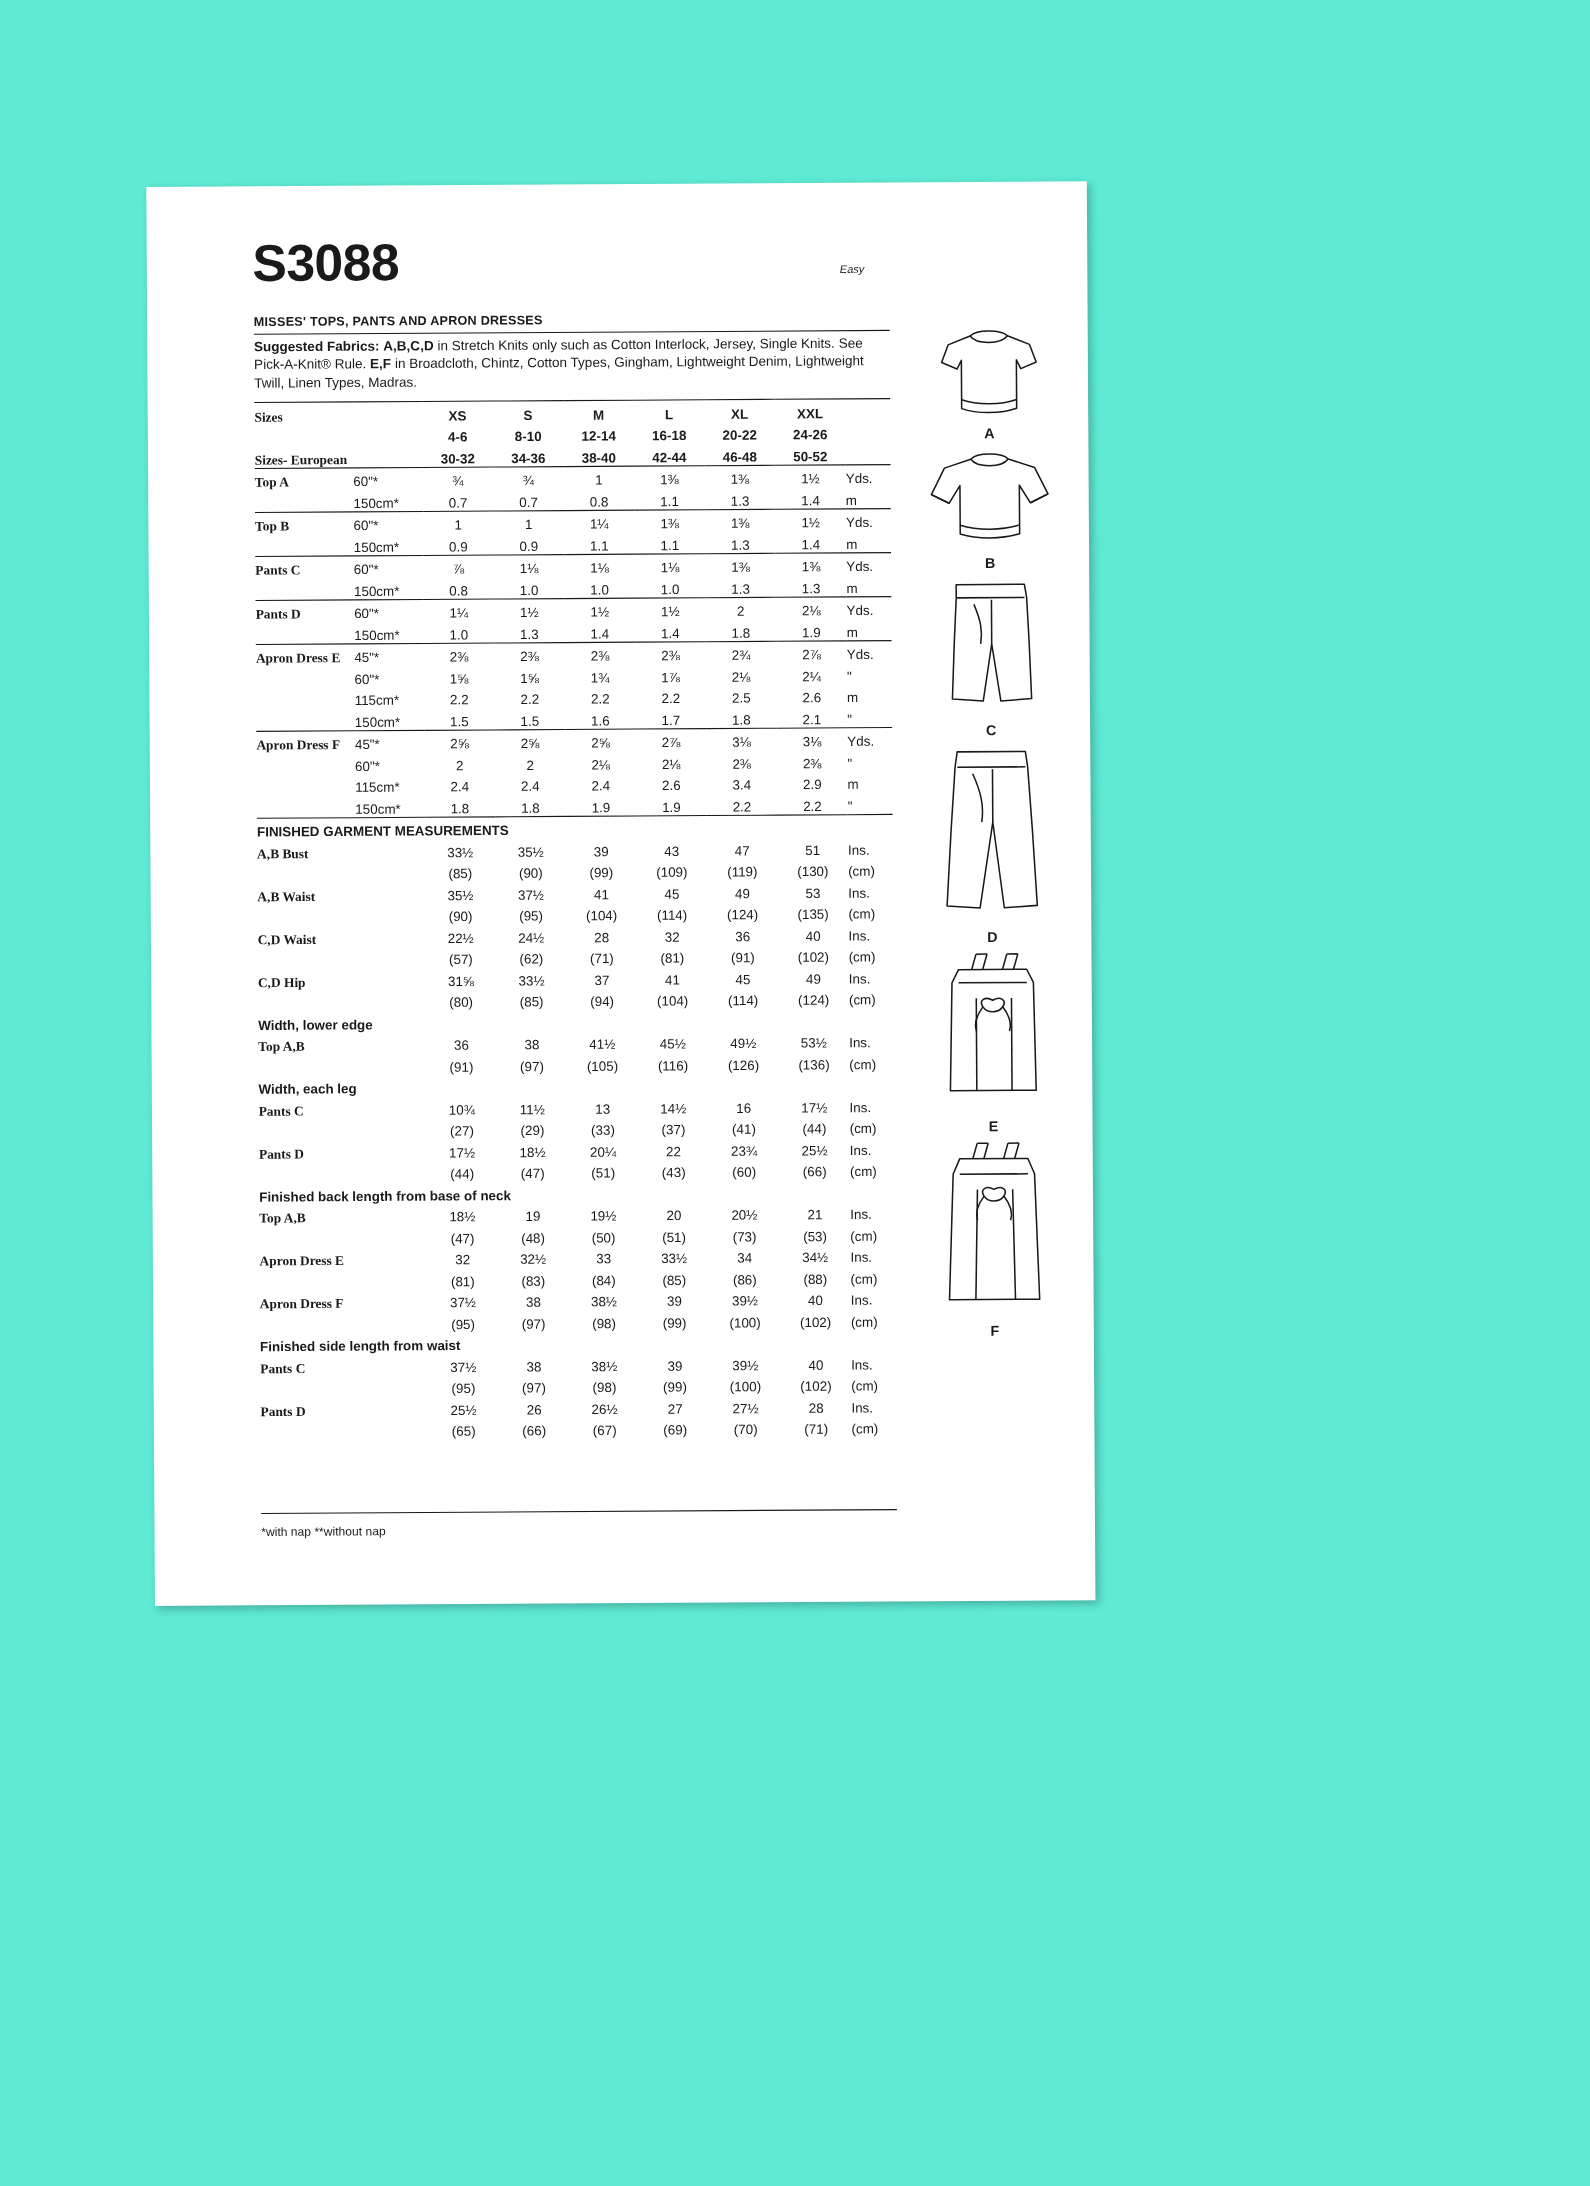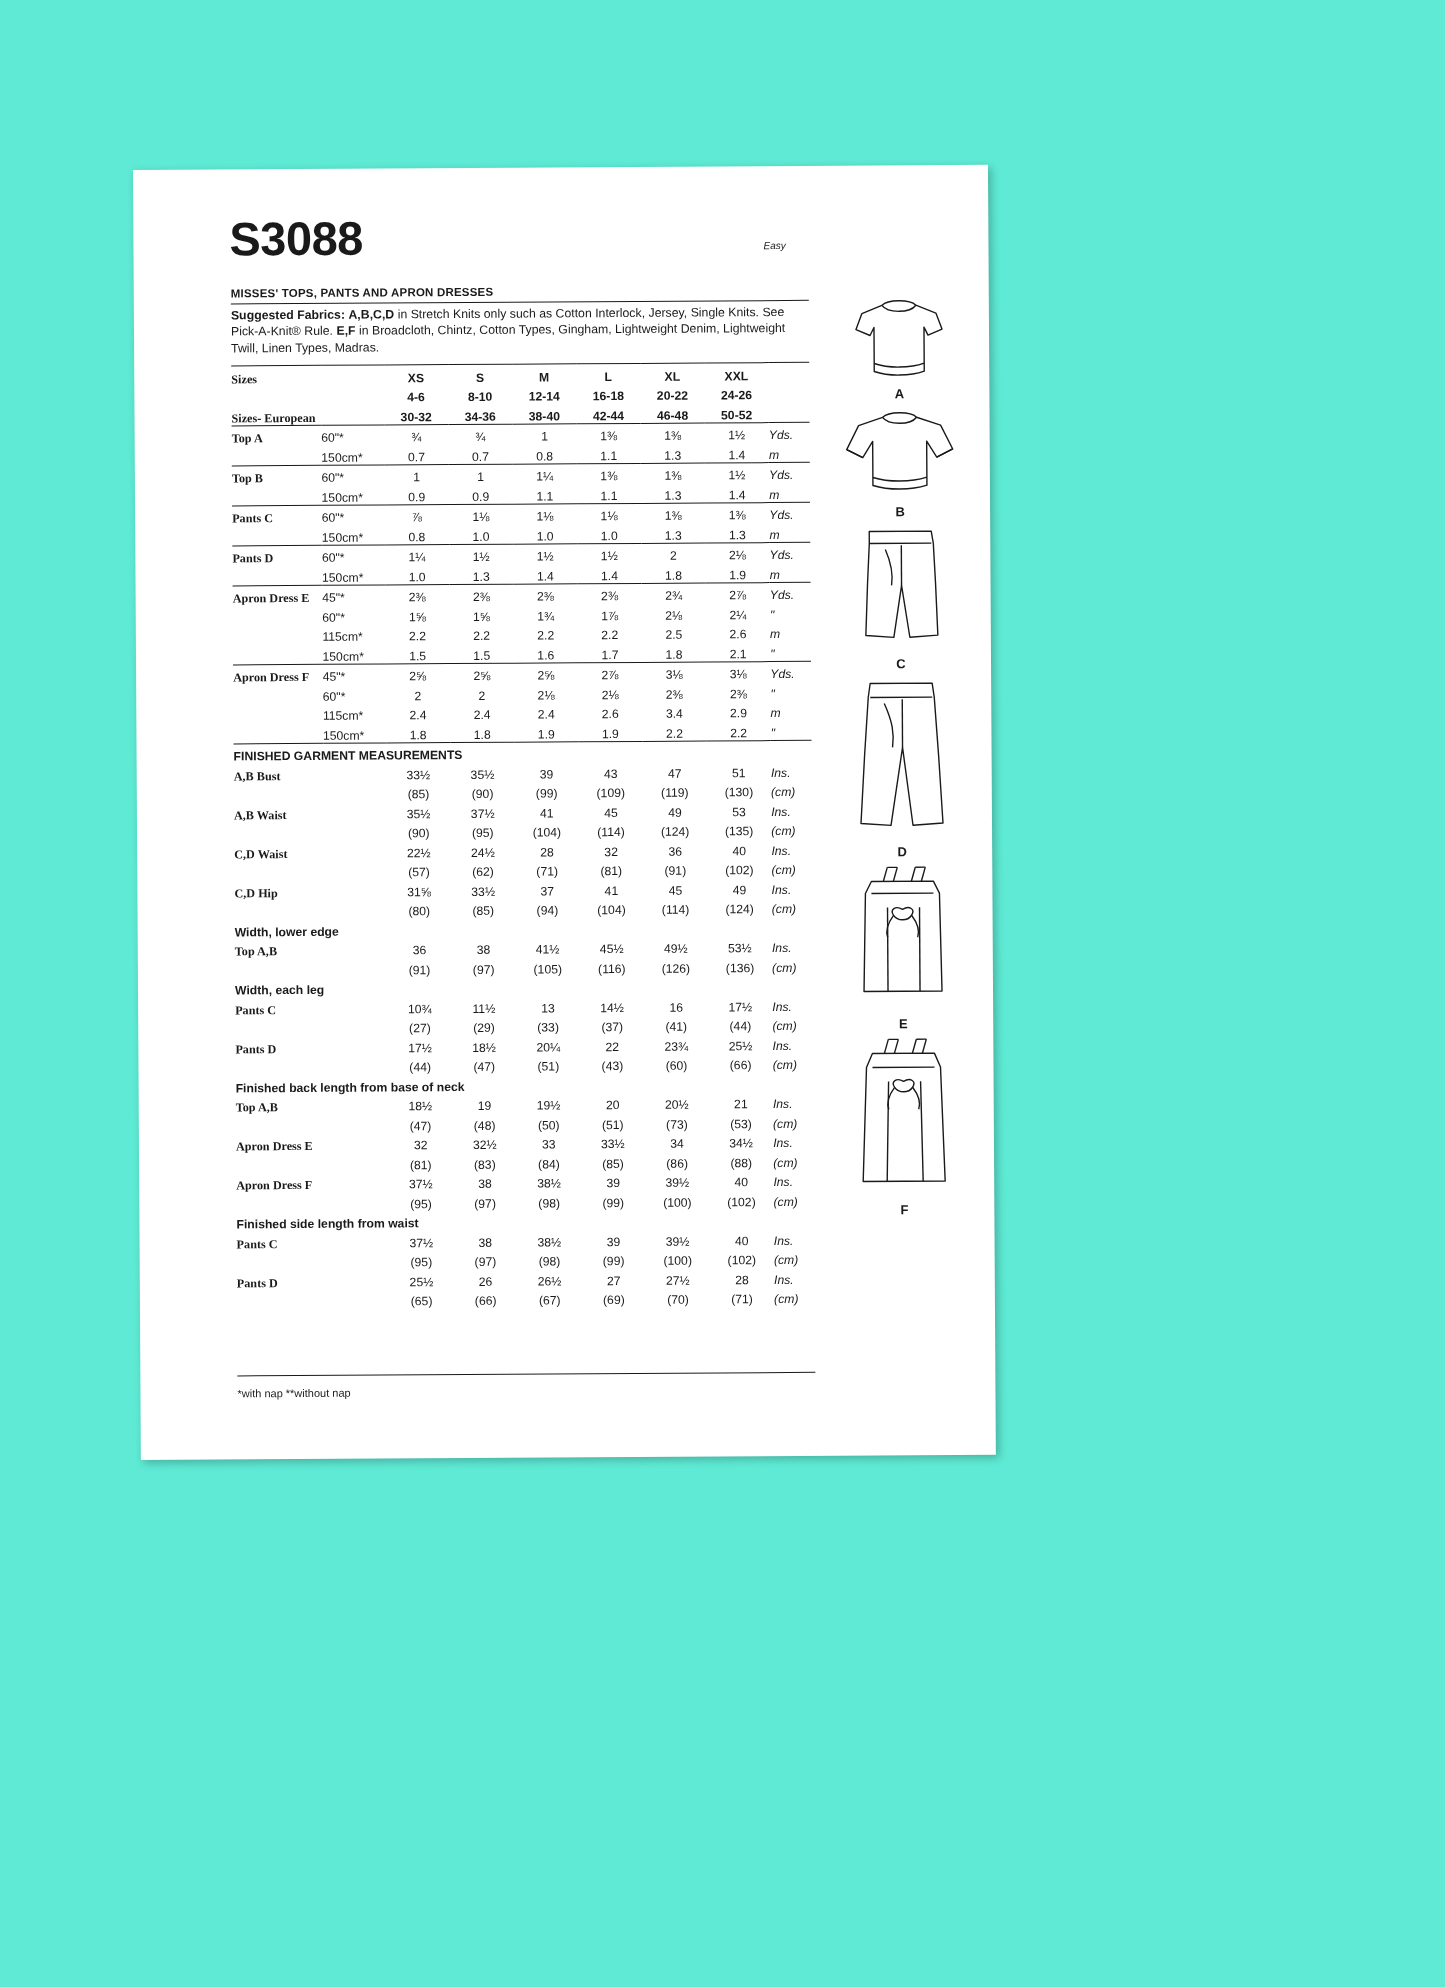--- a/index.html
+++ b/index.html
@@ -48,21 +48,21 @@
   
   .tbl{
     position:absolute;left:97px;top:196px;width:578px;
     border-collapse:collapse;
     font-size:12.2px;color:#1a1a1a;
   }
   .tbl td{padding:0;height:19.5px;vertical-align:bottom;line-height:13px;}
   .c-lab{width:88px;font-weight:bold;font-family:Liberation Serif, serif;}
   .c-wid{width:62px;}
   .c-sz{width:63px;text-align:center;}
-  .c-un{width:40px;text-align:left;padding-left:12px;font-style:italic;}
+  .c-un{width:40px;text-align:left;padding-left:12px;}
   .bold{font-weight:bold;}
   .tr-top td{border-top:1px solid #1a1a1a;}
   .thick-top td{border-top:1.6px solid #1a1a1a;}
   .sec-head{font-weight:bold;font-size:12.2px;}
   .note{
     position:absolute;left:97px;top:1218px;
     font-size:11px;color:#1a1a1a;
   }
   .botline{position:absolute;left:97px;top:1206px;width:578px;height:1px;background:#1a1a1a;}
   

